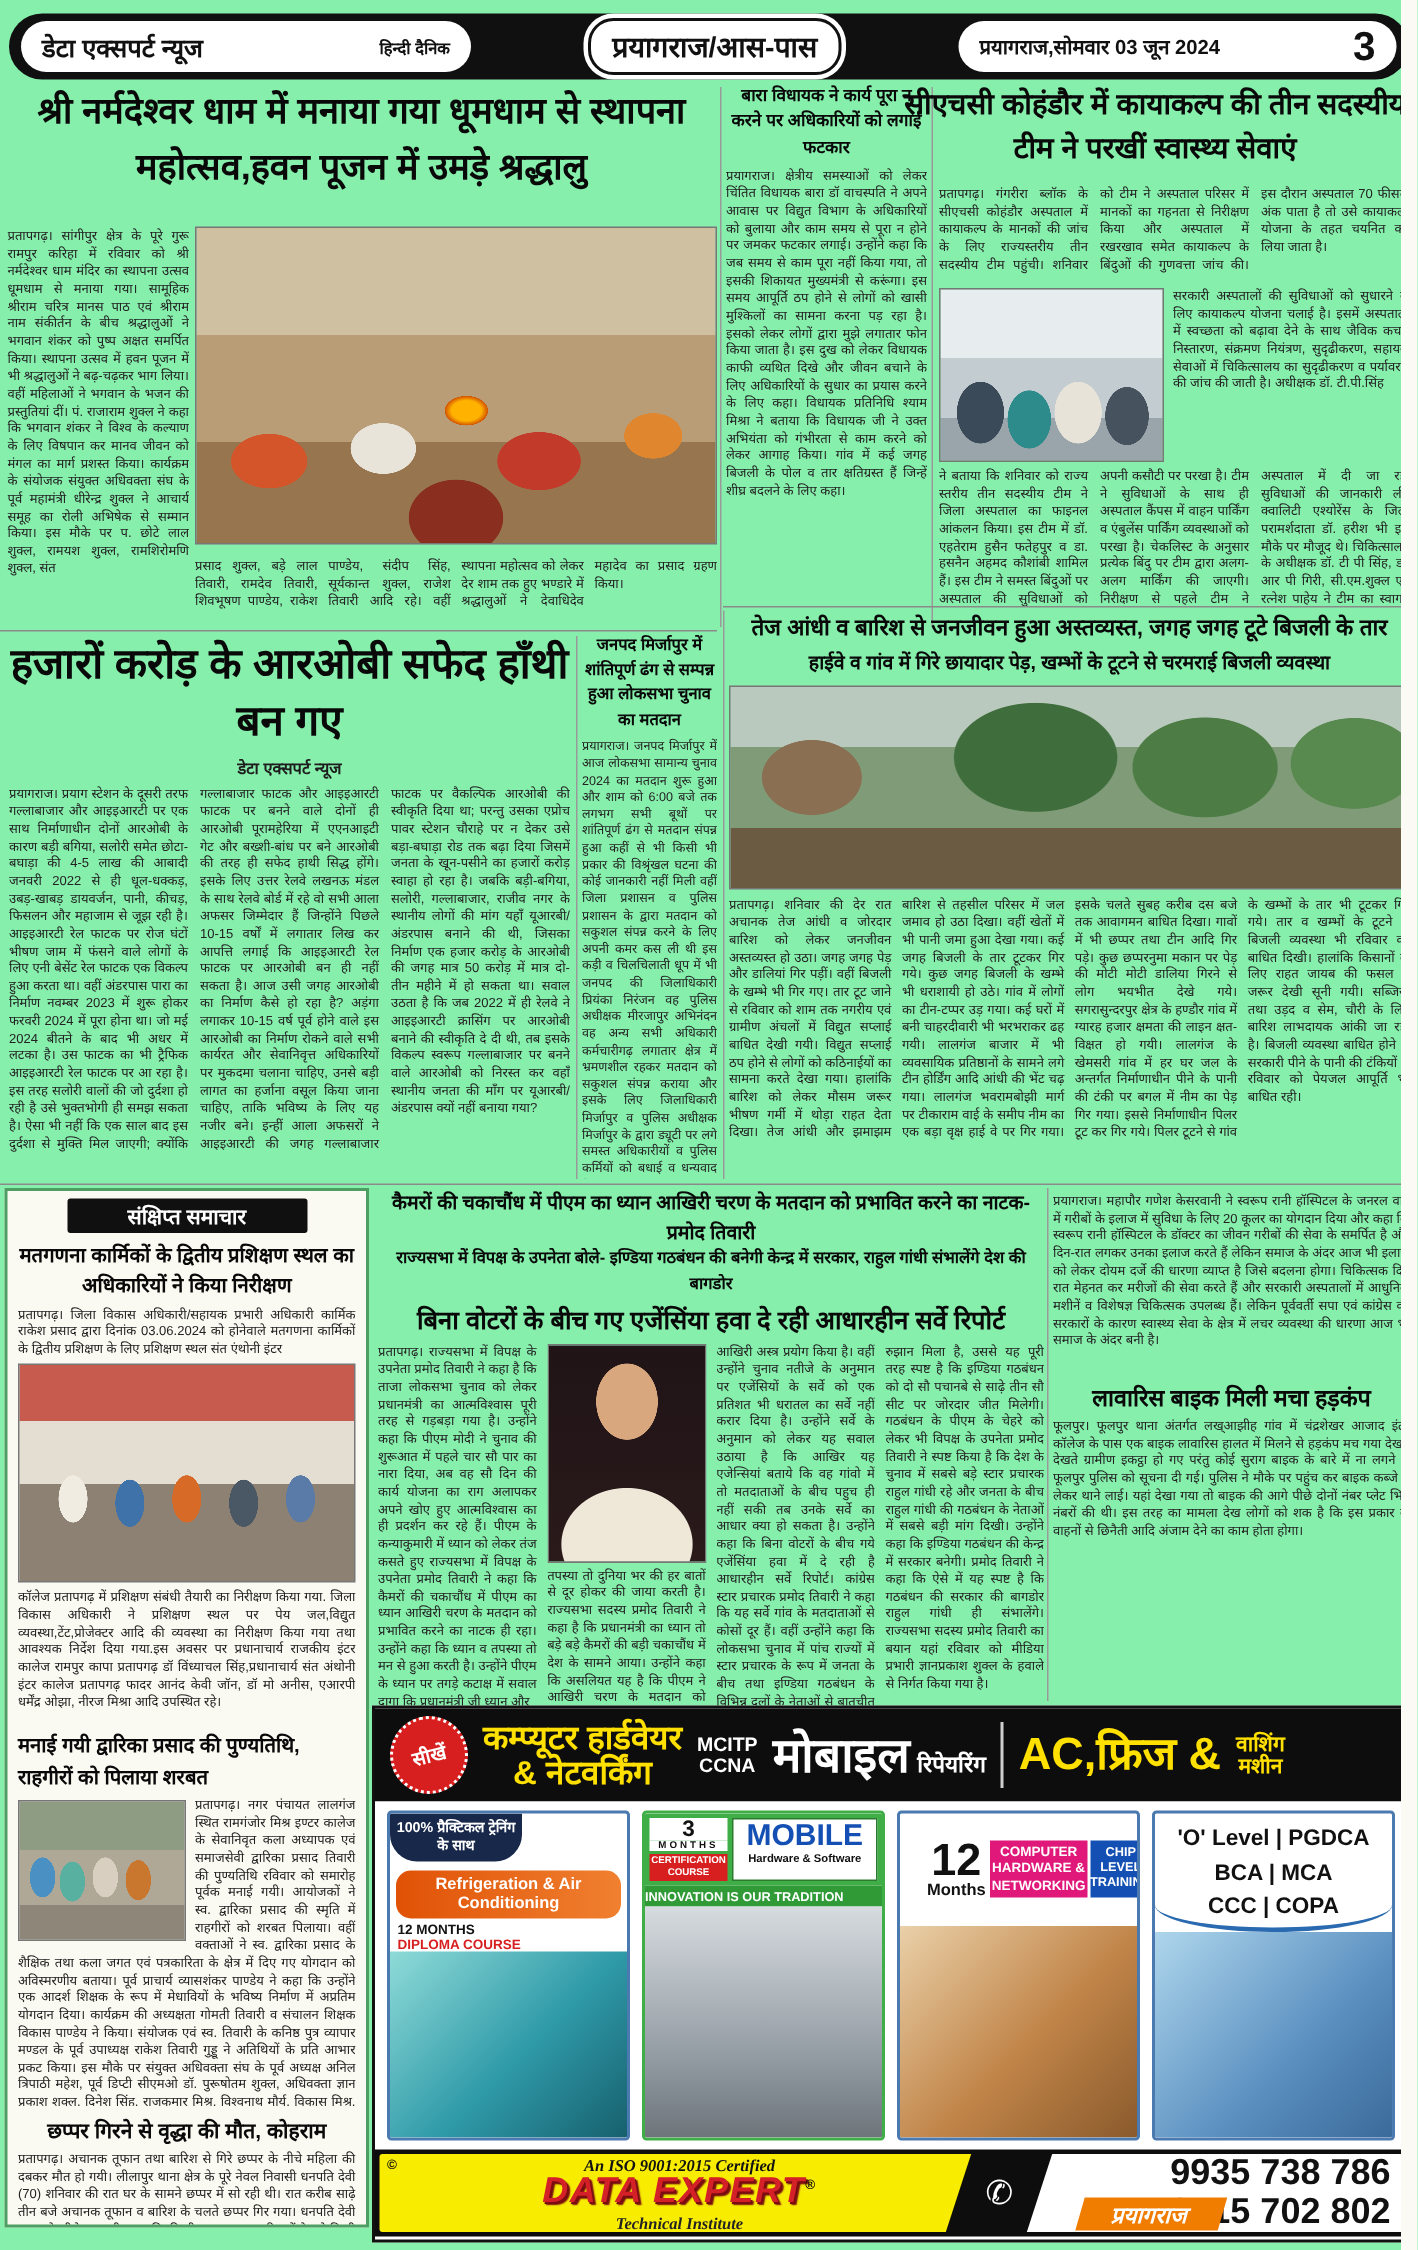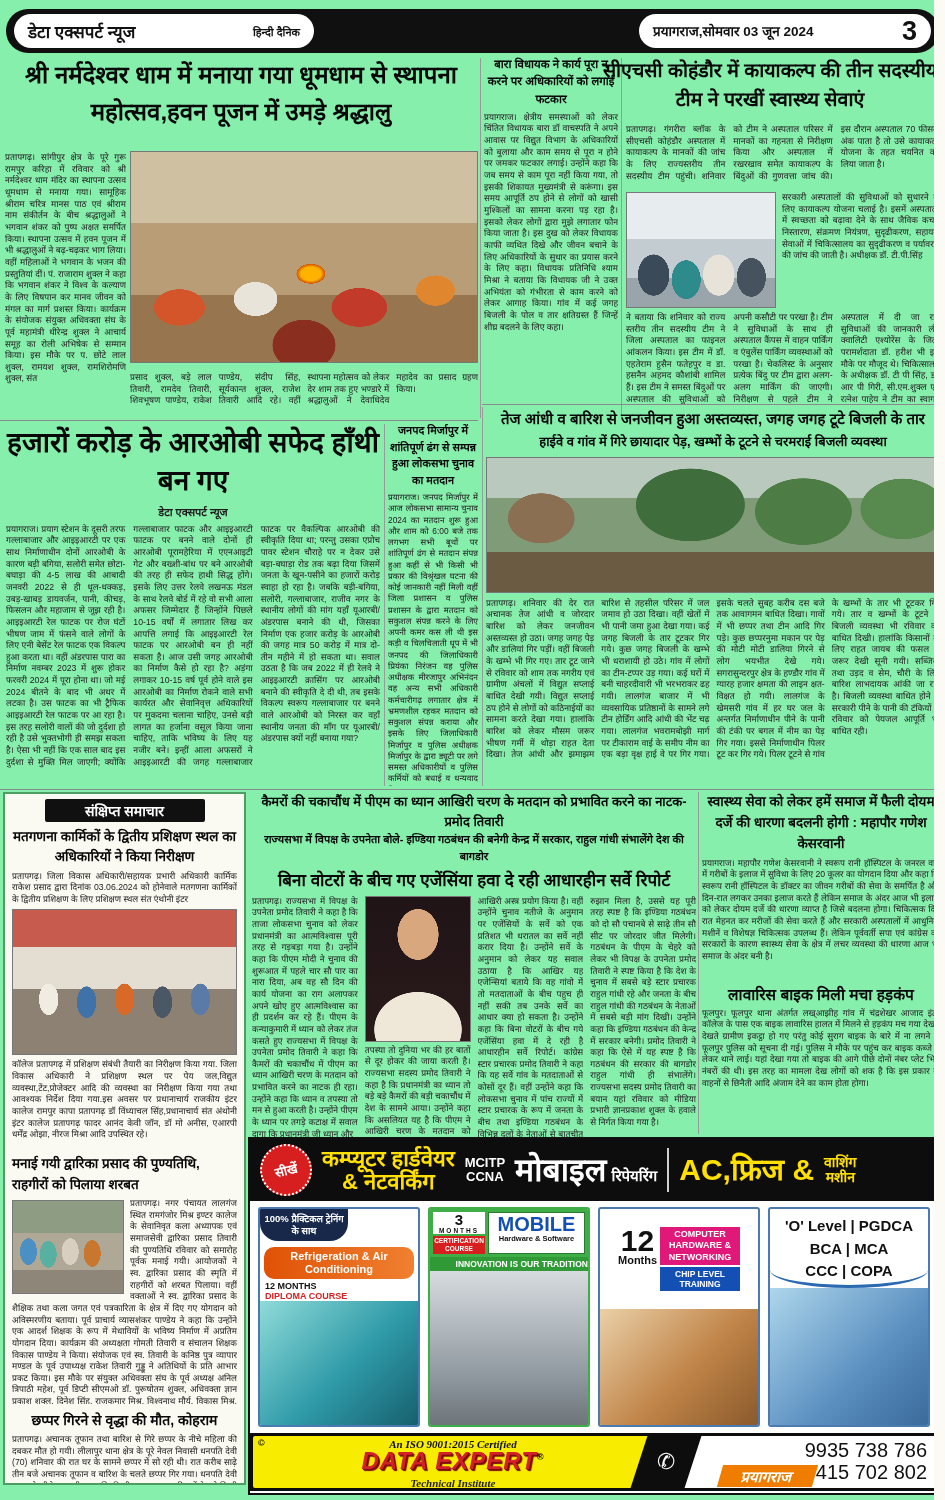--- a/index.html
+++ b/index.html
@@ -123,53 +123,56 @@
   .p1-months{font-weight:bold;font-size:9px;color:#111;padding-left:5px}
   .p1-course{font-weight:bold;font-size:9px;color:#d81f1f;padding-left:5px}
   .p2-top{display:flex;gap:3px;padding:3px;background:#3fae46}
   .p2-left{width:52px}
   .p2-num{background:#fff;color:#111;font-weight:bold;font-size:15px;text-align:center;line-height:1}
   .p2-monthsword{background:#fff;color:#111;font-weight:bold;font-size:6.5px;text-align:center;letter-spacing:2px}
   .p2-cert{background:#d81f1f;color:#fff;font-weight:bold;font-size:6.5px;text-align:center;margin-top:2px;line-height:1.2;padding:1px}
   .p2-titlebox{flex:1;background:#fff;border:1px solid #2a7a2f;text-align:center;padding:1px}
   .p2-title{color:#1450b4;font-weight:bold;font-size:20px;line-height:1}
   .p2-sub{color:#111;font-weight:bold;font-size:7.5px}
-  .p2-tag{background:#2f9a36;color:#fff;font-weight:bold;font-size:8.5px;text-align:right;padding:2px 0}
+  .p2-tag{background:#2f9a36;color:#fff;font-weight:bold;font-size:8.5px;text-align:left;padding:2px 0}
   .p3-top{display:flex;gap:3px;padding:18px;align-items:flex-start}
   .p3-num{font-weight:bold;font-size:30px;color:#111;line-height:.9;text-align:center}
   .p3-monthsword{font-weight:bold;font-size:11px;color:#111;text-align:center}
-  .p3-right{flex:1;display:flex;flex-direction:column;gap:2px}
+  .p3-right{flex:1;display:flex;flex-direction:row;gap:2px}
   .p3-title{background:#e0187a;color:#fff;font-weight:bold;font-size:9px;text-align:center;line-height:1.25;padding:2px 1px}
   .p3-sub{background:#1450b4;color:#fff;font-weight:bold;font-size:8.5px;text-align:center;padding:2px 0}
   .p4-lines{padding:6px 2px 2px;border-bottom:3px solid #2a6ab0;border-radius:0 0 50% 50%/0 0 18px 18px}
   .p4-line{font-weight:bold;font-size:15px;color:#111;text-align:center;line-height:1.5}
   .ad-footer{height:58px;background:#0d0d0d;padding:3px;box-sizing:border-box;display:flex}
   .adf-yellow{background:#f8ec00;flex:1;display:flex;position:relative;border-radius:2px;overflow:hidden}
   .adf-left{width:400px;text-align:center;position:relative;padding-top:2px}
   .adf-copy{position:absolute;left:5px;top:2px;font-size:9px;font-weight:bold;color:#111}
   .adf-iso{font-family:"Liberation Serif","DejaVu Serif",serif;font-style:italic;font-weight:bold;font-size:11px;color:#111}
   .adf-brand{font-weight:bold;font-size:24px;color:#d42027;letter-spacing:1px;line-height:.95;text-shadow:1px 1px 0 #7a0d10,2px 2px 1px #7a0d10;font-style:italic}
   .adf-reg{font-size:9px;color:#111;vertical-align:super;font-style:normal;text-shadow:none}
   .adf-tag{font-family:"Liberation Serif","DejaVu Serif",serif;font-style:italic;font-weight:bold;font-size:11px;color:#222;border-bottom:2px solid #e8a000;display:inline-block;line-height:1.1}
   .adf-phoneblock{flex:1;background:#fff;position:relative;display:flex;align-items:center;justify-content:flex-end;padding-right:8px}
   .adf-phonewedge{position:absolute;left:-14px;top:0;width:54px;height:100%;background:#0d0d0d;transform:skewX(-18deg);display:flex;align-items:center;justify-content:center}
   .adf-phoneicon{color:#fff;font-size:22px;transform:skewX(18deg)}
   .adf-nums{text-align:right;line-height:1.08}
-  .adf-num{font-weight:normal;font-size:20px;color:#111}
+  .adf-num{font-weight:bold;font-size:24px;color:#111}
   .adf-city{position:absolute;right:120px;bottom:1px;background:#f07c00;color:#fff;font-weight:bold;font-size:15px;padding:1px 22px;transform:skewX(-16deg)}
 </style>
 </head>
 <body>
 
 <div class="page">
 
   <div class="abs masthead">
     <div class="pill pill-left">
       <span class="paper-name">डेटा एक्सपर्ट न्यूज</span>
       <span class="paper-tagline">हिन्दी दैनिक</span>
+    </div>
+    <div class="pill pill-center">
+      <span class="section-name">प्रयागराज/आस-पास</span>
     </div>
     <div class="pill pill-right">
       <span class="dateline">प्रयागराज,सोमवार 03 जून 2024</span>
       <span class="page-number">3</span>
     </div>
   </div>
 
   <div class="abs hl temple-hl">श्री नर्मदेश्वर धाम में मनाया गया धूमधाम से स्थापना महोत्सव,हवन पूजन में उमड़े श्रद्धालु</div>
   <div class="abs bt temple-body">प्रतापगढ़। सांगीपुर क्षेत्र के पूरे गुरू रामपुर करिहा में रविवार को श्री नर्मदेश्वर धाम मंदिर का स्थापना उत्सव धूमधाम से मनाया गया। सामूहिक श्रीराम चरित्र मानस पाठ एवं श्रीराम नाम संकीर्तन के बीच श्रद्धालुओं ने भगवान शंकर को पुष्प अक्षत समर्पित किया। स्थापना उत्सव में हवन पूजन में भी श्रद्धालुओं ने बढ़-चढ़कर भाग लिया। वहीं महिलाओं ने भगवान के भजन की प्रस्तुतियां दीं। पं. राजाराम शुक्ल ने कहा कि भगवान शंकर ने विश्व के कल्याण के लिए विषपान कर मानव जीवन को मंगल का मार्ग प्रशस्त किया। कार्यक्रम के संयोजक संयुक्त अधिवक्ता संघ के पूर्व महामंत्री धीरेन्द्र शुक्ल ने आचार्य समूह का रोली अभिषेक से सम्मान किया। इस मौके पर प. छोटे लाल शुक्ल, रामयश शुक्ल, रामशिरोमणि शुक्ल, संत</div>
   <div class="abs ph ph-temple temple-photo"></div>
@@ -246,21 +249,20 @@
         <div class="bt" style="height:103px">तपस्या तो दुनिया भर की हर बातों से दूर होकर की जाया करती है। राज्यसभा सदस्य प्रमोद तिवारी ने कहा है कि प्रधानमंत्री का ध्यान तो बड़े बड़े कैमरों की बड़ी चकाचौंध में देश के सामने आया। उन्होंने कहा कि असलियत यह है कि पीएम ने आखिरी चरण के मतदान को प्रभावित करने के लिए अपना</div>
       </div>
       <div class="bt pm-col">आखिरी अस्त्र प्रयोग किया है। वहीं उन्होंने चुनाव नतीजे के अनुमान पर एजेंसियों के सर्वे को एक प्रतिशत भी धरातल का सर्वे नहीं करार दिया है। उन्होंने सर्वे के अनुमान को लेकर यह सवाल उठाया है कि आखिर यह एजेन्सियां बताये कि वह गांवो में तो मतदाताओं के बीच पहुच ही नहीं सकी तब उनके सर्वे का आधार क्या हो सकता है। उन्होंने कहा कि बिना वोटरों के बीच गये एजेंसिंया हवा में दे रही है आधारहीन सर्वे रिपोर्ट। कांग्रेस स्टार प्रचारक प्रमोद तिवारी ने कहा कि यह सर्वे गांव के मतदाताओं से कोसों दूर हैं। वहीं उन्होंने कहा कि लोकसभा चुनाव में पांच राज्यों में स्टार प्रचारक के रूप में जनता के बीच तथा इण्डिया गठबंधन के विभिन्न दलों के नेताओं से बातचीत के जरिये उन्हें जो</div>
       <div class="bt pm-col">रुझान मिला है, उससे यह पूरी तरह स्पष्ट है कि इण्डिया गठबंधन को दो सौ पचानबे से साढ़े तीन सौ सीट पर जोरदार जीत मिलेगी। गठबंधन के पीएम के चेहरे को लेकर भी विपक्ष के उपनेता प्रमोद तिवारी ने स्पष्ट किया है कि देश के चुनाव में सबसे बड़े स्टार प्रचारक राहुल गांधी रहे और जनता के बीच राहुल गांधी की गठबंधन के नेताओं में सबसे बड़ी मांग दिखी। उन्होंने कहा कि इण्डिया गठबंधन की केन्द्र में सरकार बनेगी। प्रमोद तिवारी ने कहा कि ऐसे में यह स्पष्ट है कि गठबंधन की सरकार की बागडोर राहुल गांधी ही संभालेंगे। राज्यसभा सदस्य प्रमोद तिवारी का बयान यहां रविवार को मीडिया प्रभारी ज्ञानप्रकाश शुक्ल के हवाले से निर्गत किया गया है।</div>
     </div>
   </div>
 
   <div class="abs vrule" style="left:698px;top:792px;height:342px"></div>
 
   <div class="abs mayor">
-    <div class="hl mayor-hl">स्वास्थ्य सेवा को लेकर हमें समाज में फैली दोयम दर्जे की धारणा बदलनी होगी : महापौर गणेश केसरवानी</div>
     <div class="bt mayor-body">प्रयागराज। महापौर गणेश केसरवानी ने स्वरूप रानी हॉस्पिटल के जनरल वार्ड में गरीबों के इलाज में सुविधा के लिए 20 कूलर का योगदान दिया और कहा कि स्वरूप रानी हॉस्पिटल के डॉक्टर का जीवन गरीबों की सेवा के समर्पित है और दिन-रात लगकर उनका इलाज करते हैं लेकिन समाज के अंदर आज भी इलाज को लेकर दोयम दर्जे की धारणा व्याप्त है जिसे बदलना होगा। चिकित्सक दिन रात मेहनत कर मरीजों की सेवा करते हैं और सरकारी अस्पतालों में आधुनिक मशीनें व विशेषज्ञ चिकित्सक उपलब्ध हैं। लेकिन पूर्ववर्ती सपा एवं कांग्रेस की सरकारों के कारण स्वास्थ्य सेवा के क्षेत्र में लचर व्यवस्था की धारणा आज भी समाज के अंदर बनी है।</div>
     <div class="hl bike-hl">लावारिस बाइक मिली मचा हड़कंप</div>
     <div class="bt bike-body">फूलपुर। फूलपुर थाना अंतर्गत लख्आझीह गांव में चंद्रशेखर आजाद इंटर कॉलेज के पास एक बाइक लावारिस हालत में मिलने से हड़कंप मच गया देखते देखते ग्रामीण इकट्ठा हो गए परंतु कोई सुराग बाइक के बारे में ना लगने से फूलपुर पुलिस को सूचना दी गई। पुलिस ने मौके पर पहुंच कर बाइक कब्जे में लेकर थाने लाई। यहां देखा गया तो बाइक की आगे पीछे दोनों नंबर प्लेट भिन्न नंबरों की थी। इस तरह का मामला देख लोगों को शक है कि इस प्रकार के वाहनों से छिनैती आदि अंजाम देने का काम होता होगा।</div>
   </div>
 
   <div class="abs ad">
     <div class="ad-header">
       <div class="starburst">
         <span>सीखें</span>
       </div>

